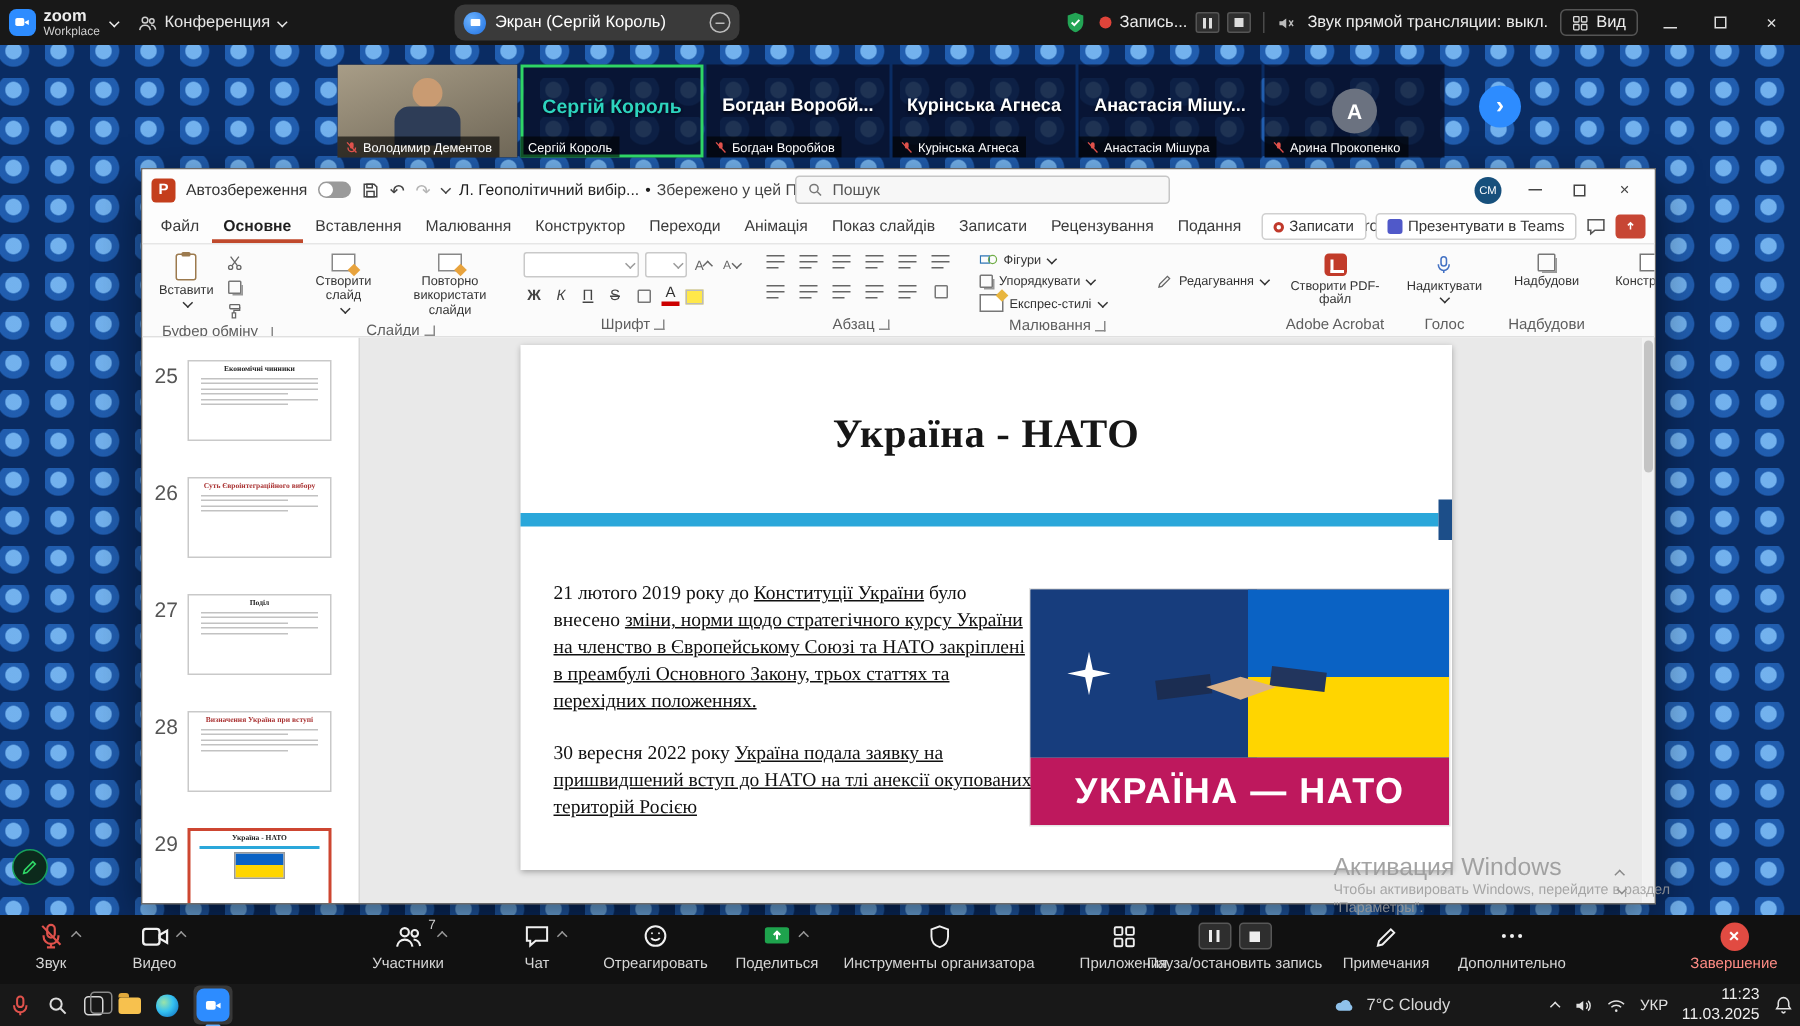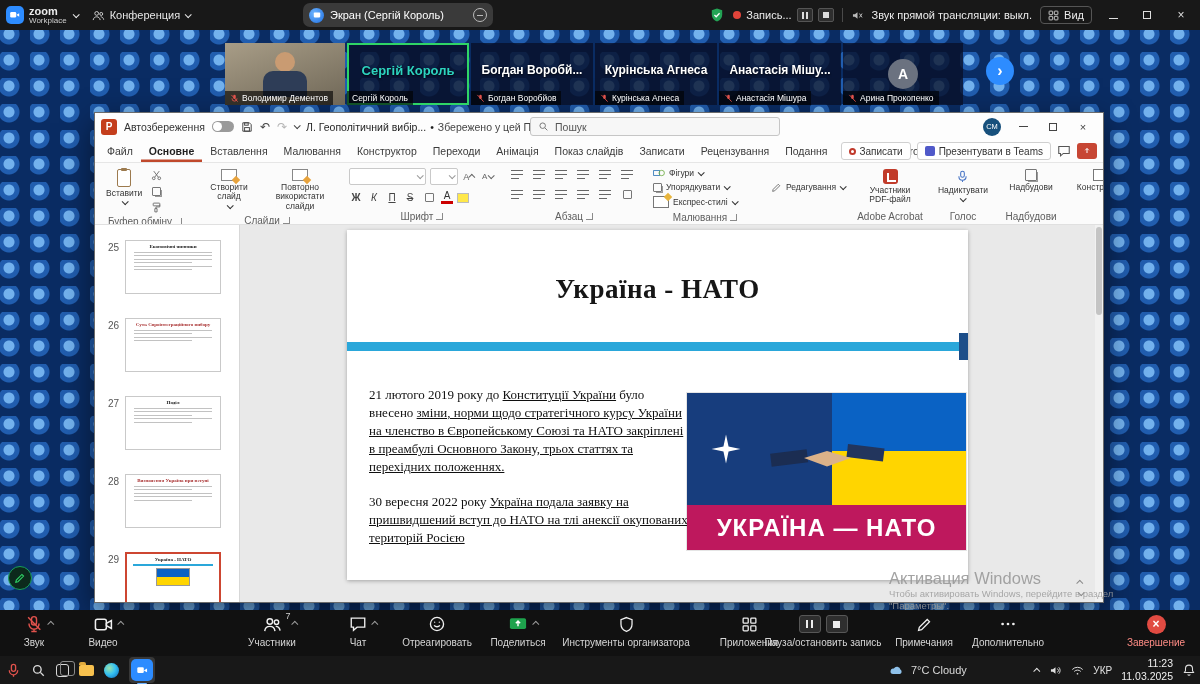--- a/index.html
+++ b/index.html
@@ -93,21 +93,21 @@
 .ic-slide::after{content:"";position:absolute;right:-3px;bottom:-3px;width:6px;height:6px;background:#e8a33d;transform:rotate(45deg)}
 .ic-pdf{width:15px;height:15px;background:#c13b2a;border-radius:3px;position:relative}
 .ic-pdf::after{content:"";position:absolute;left:4px;top:4px;width:7px;height:7px;border-left:2px solid #fff;border-bottom:2px solid #fff}
 .ic-designer{width:16px;height:12px;border:1.3px solid #777;position:relative;background:#fff}
 .ic-designer::after{content:"";position:absolute;right:-3px;top:-3px;width:6px;height:6px;background:#e8b53d;transform:rotate(45deg)}
 .dlg{width:7px;height:7px;border-right:1.2px solid #8a8a8a;border-bottom:1.2px solid #8a8a8a}
 
 .ppt-body{flex:1;display:flex;position:relative;overflow:hidden}
 .thumbs{width:145px;background:#fff;border-right:1px solid #d7d7d7;position:relative;overflow:hidden}
 .thumb{position:absolute;left:0;display:flex;gap:6px;padding-left:8px}
-.tnum{font-size:10px;color:#555;width:16px;text-align:right;padding-top:2px}
+.tnum{font-size:14px;color:#555;width:16px;text-align:left;padding-top:2px}
 .tbox{width:96px;height:54px;background:#fff;border:1px solid #c9c9c9;overflow:hidden;padding:3px 4px;font-family:"Liberation Serif",serif}
 .tbox.sel{border:2px solid #cd4631}
 .ttitle{font-size:5px;font-weight:bold;text-align:center;color:#222;margin-bottom:2px}
 .ttitle.red{color:#a33}
 .tline{height:1px;background:#c2c2c2;margin:2.5px 4px}
 .tline.short{margin-right:24px}
 .tflag{width:34px;height:18px;margin:1px auto;background:linear-gradient(#0a62c4 0 50%,#ffd500 50% 100%);border:0.5px solid #999}
 .tbar{height:2px;background:#2aa7da;margin:2px 2px}
 .slide-zone{flex:1;background:#e9e9e9;position:relative;overflow:hidden}
 .slide{position:absolute;left:107px;top:5px;width:621px;height:350px;background:#fff;box-shadow:0 1px 4px rgba(0,0,0,.3)}
@@ -557,21 +557,21 @@
           </div>
         </div>
         <div class="rgl"></div>
       </div>
       <div class="rgdiv"></div>
 
       <div class="rgrp" style="width:74px">
         <div class="rgrp-c" style="justify-content:center">
           <div class="rbig">
             <span class="ic-pdf"></span>
-            <span>Участники PDF-файл</span>
+            <span>Створити PDF-файл</span>
           </div>
         </div>
         <div class="rgl">
             <span>Adobe Acrobat</span>
           </div>
       </div>
       <div class="rgdiv"></div>
 
       <div class="rgrp" style="width:68px">
         <div class="rgrp-c" style="justify-content:center">

